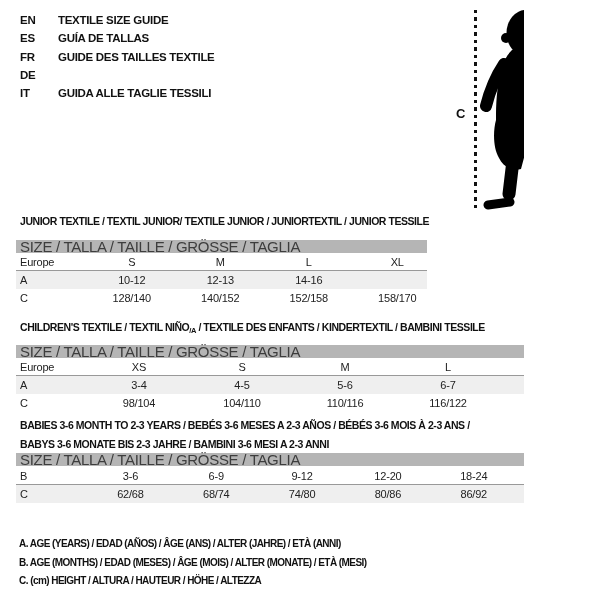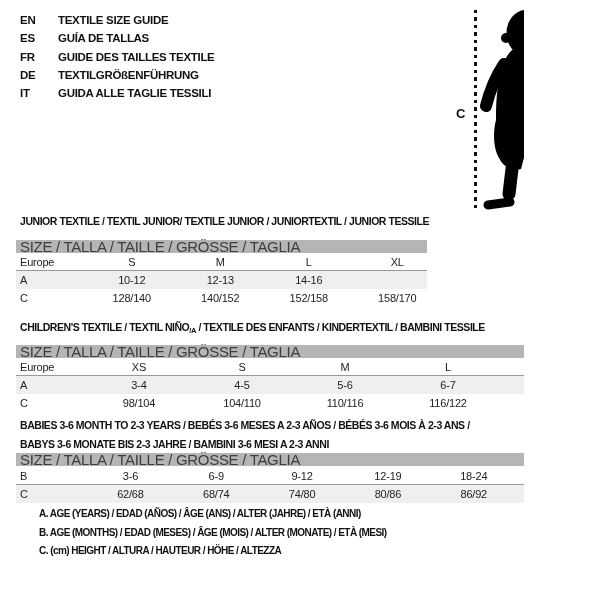--- a/index.html
+++ b/index.html
@@ -45,21 +45,21 @@
   #sec2 { top:321px; width:572px; }
   #sec2 .size-bar { top:24px; }
   #sec2 .rows { top:37px; }
 
   #sec3 { top:416px; width:572px; }
   #sec3 .sec-title { line-height:18.5px; }
   #sec3 .size-bar { top:37px; }
   #sec3 .rows { top:51px; }
 
   
-  .footnotes { position:absolute; left:19px; top:505px;margin-left:20px; }
+  .footnotes { position:absolute; left:19px; top:535px; }
   .footnote { font-size:10px; font-weight:700; letter-spacing:-0.55px; line-height:18.6px; white-space:nowrap; }
 </style>
 </head>
 <body>
 
 <div id="canvas">
 
   <div class="lang-block">
     <div class="lang-row">
       <span class="lang-code">EN</span>
@@ -68,21 +68,20 @@
     <div class="lang-row">
       <span class="lang-code">ES</span>
       <span class="lang-label">GUÍA DE TALLAS</span>
     </div>
     <div class="lang-row">
       <span class="lang-code">FR</span>
       <span class="lang-label">GUIDE DES TAILLES TEXTILE</span>
     </div>
     <div class="lang-row">
       <span class="lang-code">DE</span>
-      <span class="lang-label">TEXTILGRÖßENFÜHRUNG</span>
     </div>
     <div class="lang-row">
       <span class="lang-code">IT</span>
       <span class="lang-label">GUIDA ALLE TAGLIE TESSILI</span>
     </div>
   </div>
 
   <div class="measure-line"></div>
   <div class="c-label">C</div>
   <svg class="toddler" viewBox="0 0 112 206" aria-hidden="true">
@@ -166,21 +165,21 @@
       <div>BABIES 3-6 MONTH TO 2-3 YEARS / BEBÉS 3-6 MESES A 2-3 AÑOS / BÉBÉS 3-6 MOIS À 2-3 ANS /</div>
       <div>BABYS 3-6 MONATE BIS 2-3 JAHRE / BAMBINI 3-6 MESI A 2-3 ANNI</div>
     </div>
     <div class="size-bar">SIZE / TALLA / TAILLE / GRÖSSE / TAGLIA</div>
     <div class="rows">
         <div class="trow first" style="grid-template-columns: 57px repeat(6, 1fr);">
           <span class="tlabel">B</span>
           <span class="tcell">3-6</span>
           <span class="tcell">6-9</span>
           <span class="tcell">9-12</span>
-          <span class="tcell">12-19</span>
+          <span class="tcell">12-20</span>
           <span class="tcell">18-24</span>
           <span class="tcell">24-36</span>
         </div>
         <div class="trow shaded" style="grid-template-columns: 57px repeat(6, 1fr);">
           <span class="tlabel">C</span>
           <span class="tcell">62/68</span>
           <span class="tcell">68/74</span>
           <span class="tcell">74/80</span>
           <span class="tcell">80/86</span>
           <span class="tcell">86/92</span>

